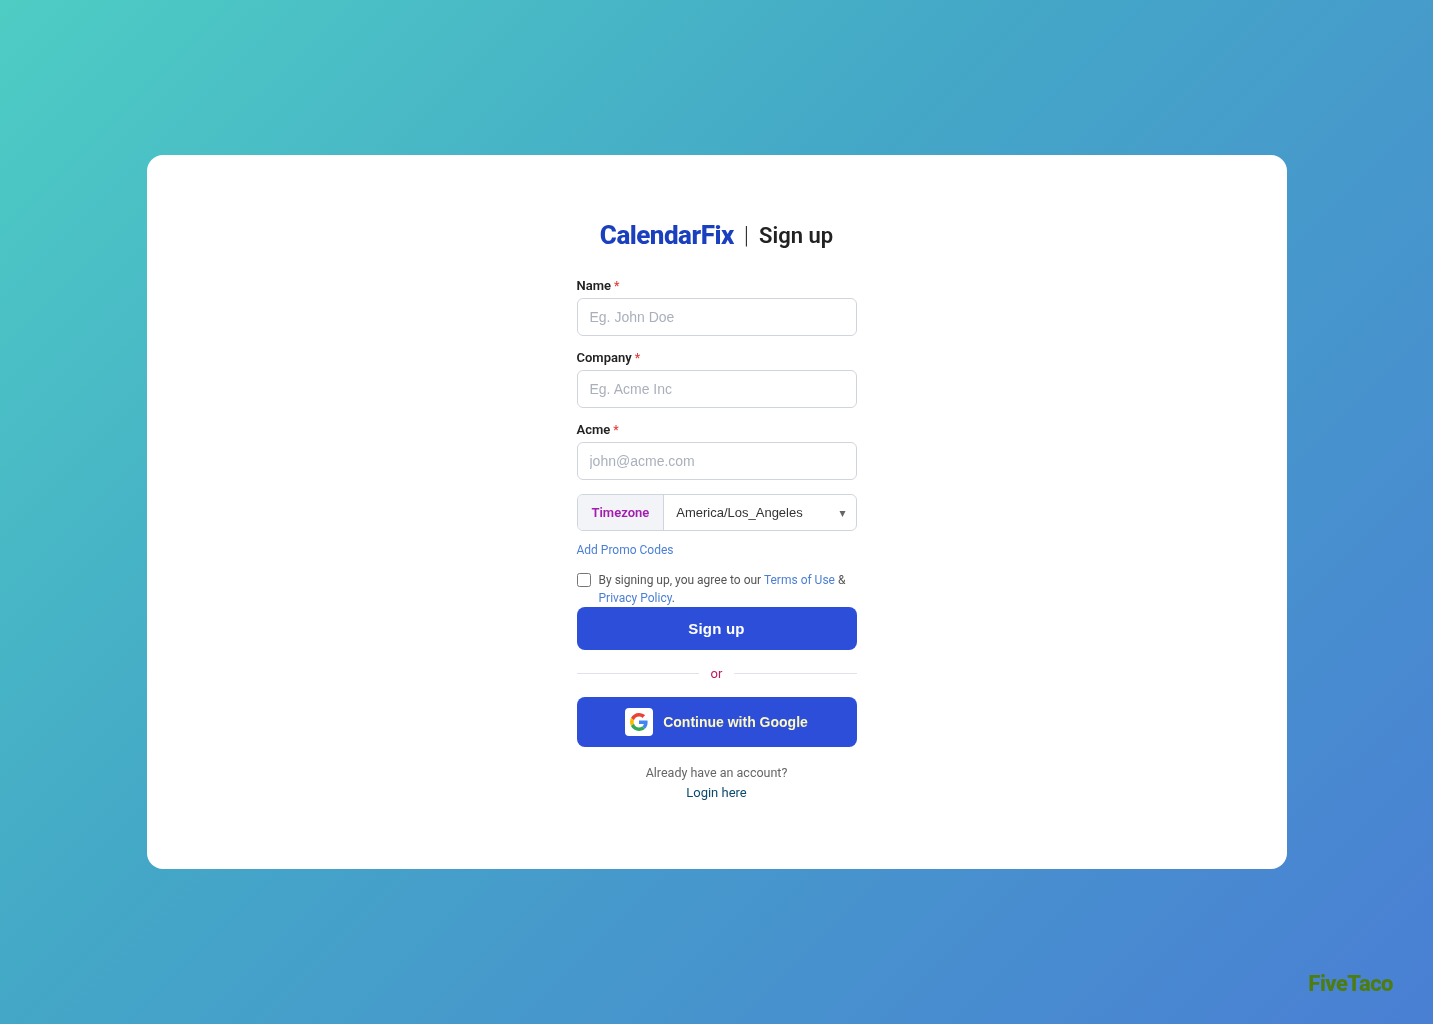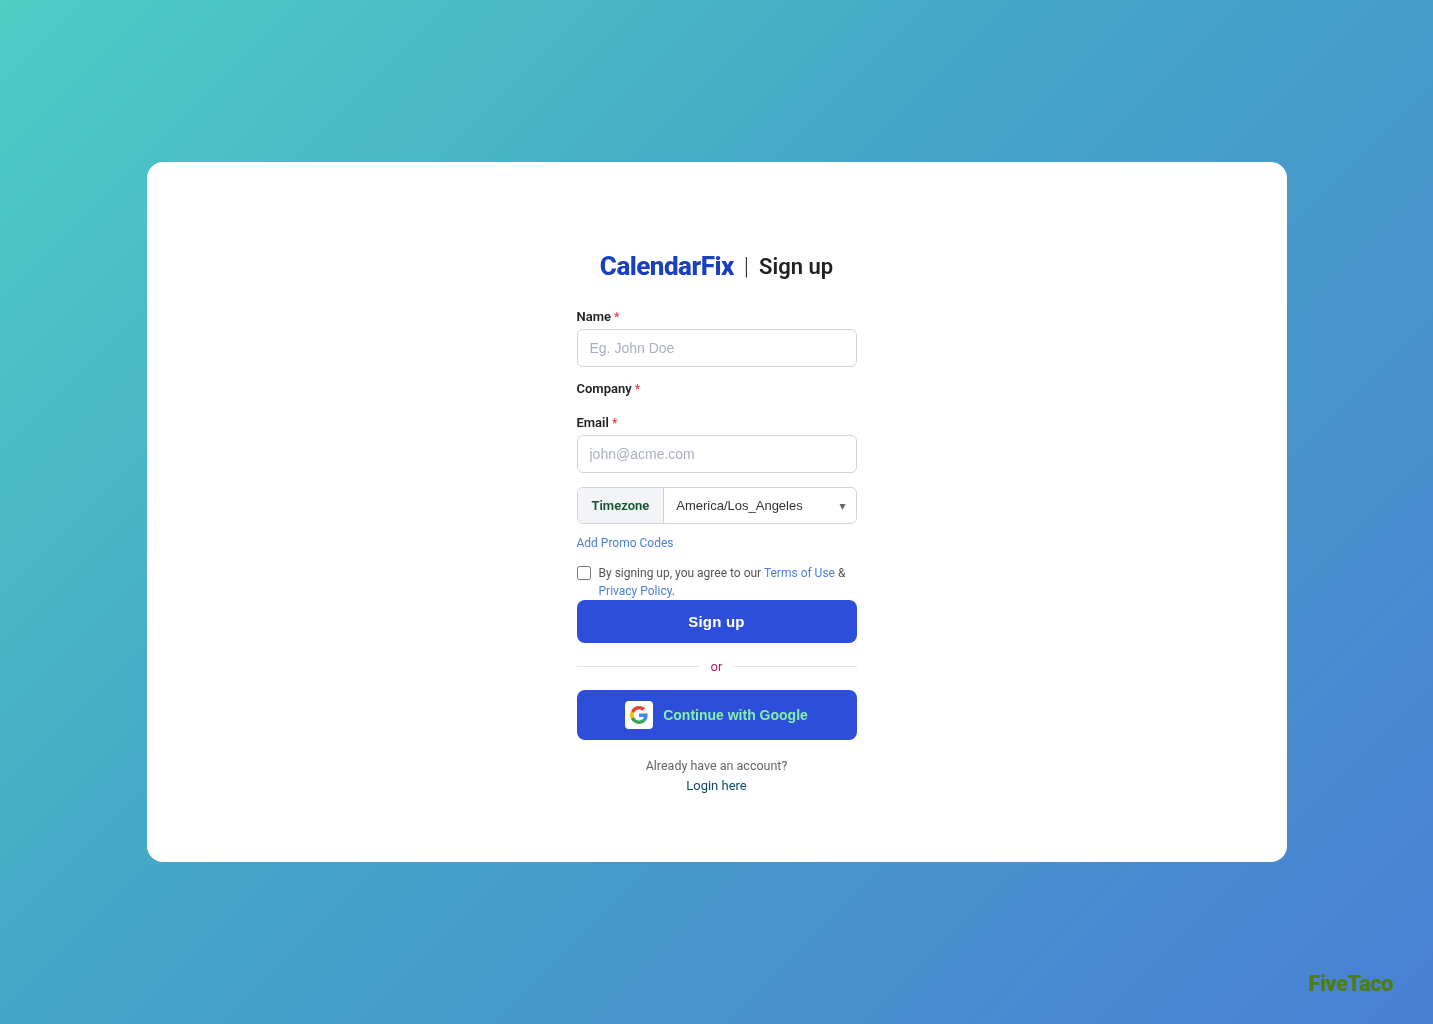--- a/index.html
+++ b/index.html
@@ -21,21 +21,21 @@
 
     .card {
       background: #ffffff;
       border-radius: 16px;
       width: 1140px;
       min-height: 700px;
       padding: 65px 40px;
       display: flex;
       flex-direction: column;
       align-items: center;
-      justify-content: flex-end;
+      justify-content: center;
       position: relative;
     }
 
     .form-container {
       width: 280px;
       display: flex;
       flex-direction: column;
       align-items: center;
     }
 
@@ -108,21 +108,21 @@
       border: 1px solid #d0d5dd;
       border-radius: 6px;
       overflow: hidden;
     }
 
     .timezone-label {
       background: #f2f4f7;
       padding: 10px 14px;
       font-size: 13px;
       font-weight: 600;
-      color: #14532d;
+      color: #a21caf;
       white-space: nowrap;
       border-right: 1px solid #d0d5dd;
     }
 
     .timezone-select {
       flex: 1;
       padding: 10px 12px;
       border: none;
       font-size: 13px;
       color: #333;
@@ -237,21 +237,21 @@
     }
 
     .google-btn {
       width: 100%;
       display: flex;
       align-items: center;
       justify-content: center;
       gap: 10px;
       padding: 11px 16px;
       background: #2d4ed8;
-      color: #86efac;
+      color: #fef9c3;
       border: none;
       border-radius: 8px;
       font-size: 14px;
       font-weight: 600;
       cursor: pointer;
       margin-bottom: 16px;
     }
 
     .google-icon-wrapper {
       background: #fff;
@@ -306,25 +306,26 @@
         <span class="required-star">*</span>
       </label>
       <input type="text" class="text-input" placeholder="Eg. John Doe" style="">
     </div>
 
     <div class="field-group">
       <label class="field-label">
         <span>Company</span>
         <span class="required-star">*</span>
       </label>
+      <input type="text" class="text-input" placeholder="Eg. Acme Inc" style="">
     </div>
 
     <div class="field-group">
       <label class="field-label">
-        <span>Email</span>
+        <span>Acme</span>
         <span class="required-star">*</span>
       </label>
       <input type="email" class="text-input" placeholder="john@acme.com" style="">
     </div>
 
     <div class="timezone-row">
       <div class="timezone-label">Timezone</div>
       <div class="timezone-select-wrapper">
         <select class="timezone-select">
           <option>America/Los_Angeles</option>

